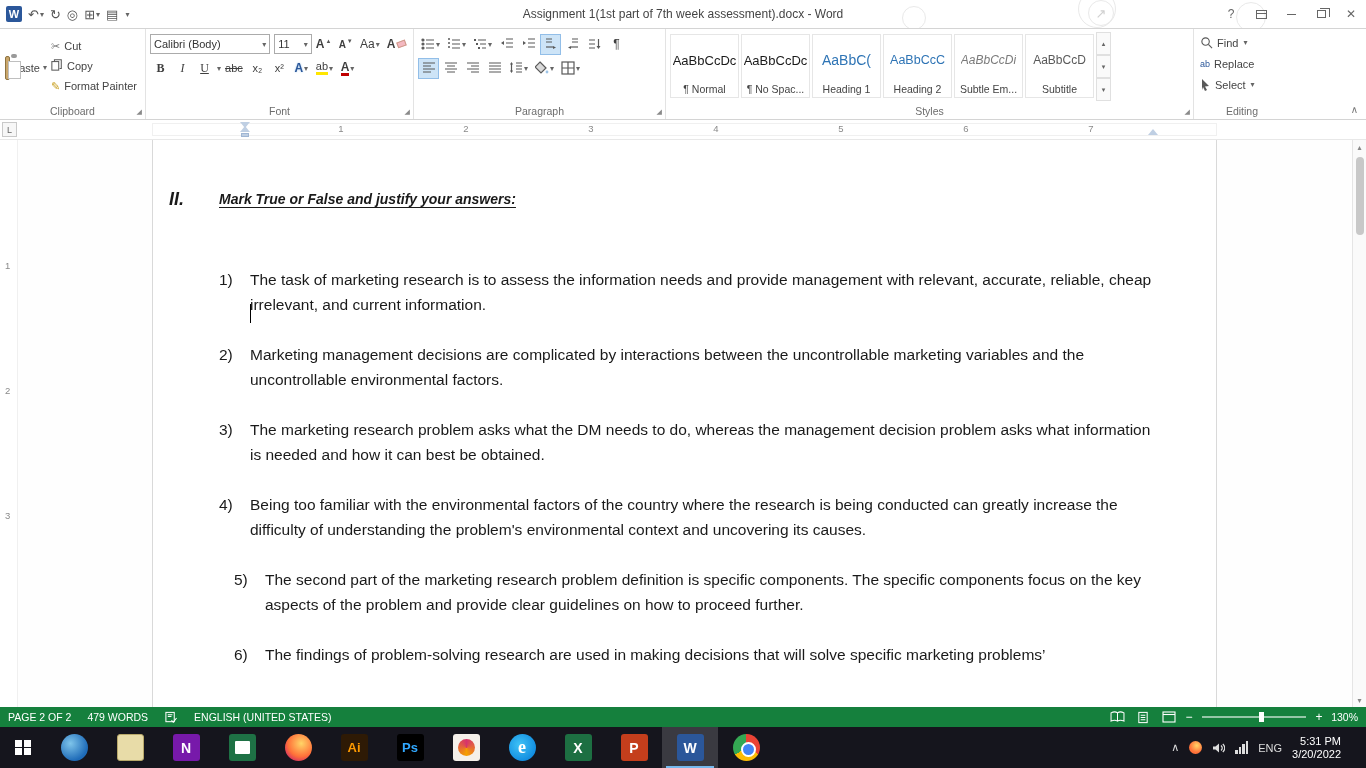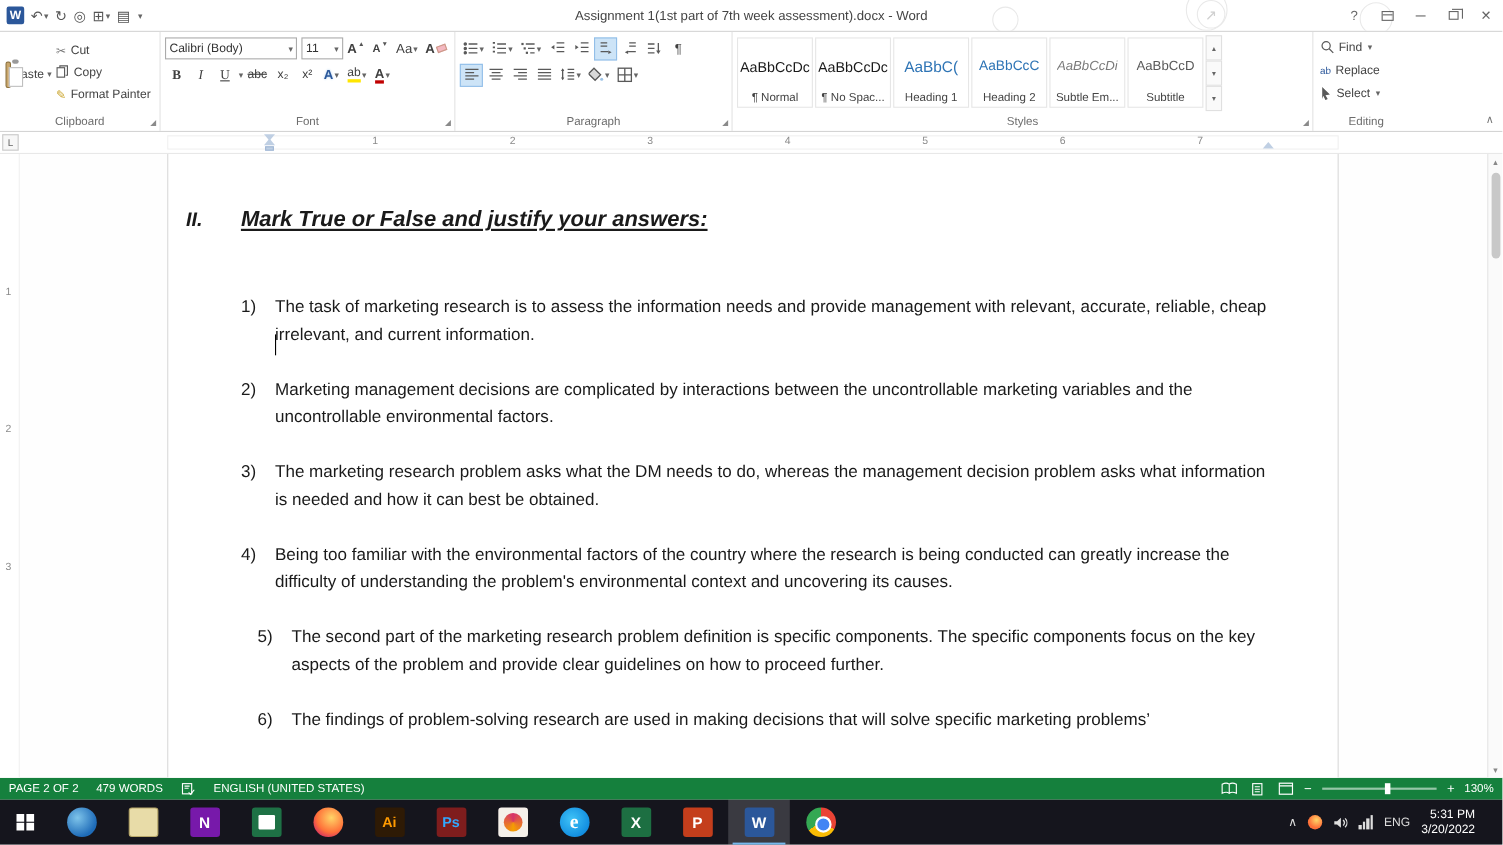--- a/index.html
+++ b/index.html
@@ -114,21 +114,21 @@
   .ind.right{left:1148px;bottom:4px;border-left:5px solid transparent;border-right:5px solid transparent;border-bottom:6px solid #BFCFE3}
 
   
   .docarea{flex:1;position:relative;background:#FEFEFE;overflow:hidden}
   .vruler{position:absolute;left:0;top:0;bottom:0;width:18px;background:#fff;border-right:1px solid #F0F0F0}
   .vnum{position:absolute;left:5px;font-size:9.5px;color:#8A8A8A}
   .page{position:absolute;left:152px;width:1065px;top:0;bottom:0;background:#fff;
     border-left:1px solid #D9D9D9;border-right:1px solid #D9D9D9;padding-top:46px}
   .heading{display:flex;margin-left:16px;margin-bottom:54px;line-height:27px}
   .hnum{width:50px;font-size:18px;font-weight:bold;font-style:italic;color:#1a1a1a}
-  .htext{font-size:20px;font-weight:bold;font-style:italic;color:#1a1a1a;
+  .htext{font-size:14px;font-weight:bold;font-style:italic;color:#1a1a1a;
     text-decoration:underline;text-underline-offset:3px}
   .item{display:flex;margin-left:66px;margin-bottom:25px;line-height:25px;font-size:15.5px;color:#1a1a1a}
   .item.ind2{margin-left:81px}
   .inum{width:31px;flex:0 0 31px}
   .itext{max-width:903px}
   .cursor{position:absolute;left:250px;top:164px;width:1px;height:19px;background:#000}
   .vscroll{position:absolute;right:0;top:0;bottom:0;width:14px;background:#FAFAFA;border-left:1px solid #E5E5E5;
     display:flex;flex-direction:column;align-items:center}
   .varrow{height:14px;width:100%;display:flex;align-items:center;justify-content:center;font-size:8px;color:#888}
   .vthumb{width:8px;height:78px;background:#C8C8C8;border-radius:4px;margin-top:3px}
@@ -156,21 +156,21 @@
   .sq{width:27px;height:27px;border-radius:3px;display:flex;align-items:center;justify-content:center;
     font-weight:bold;font-size:14px;color:#fff}
   .circ{width:27px;height:27px;border-radius:50%}
   .i-globe{background:radial-gradient(circle at 35% 35%,#7EC4EA,#1E6BB8 70%)}
   .i-notes{background:#E8DCA8;border:1px solid #B8A86A}
   .i-onenote{background:#7719AA}
   .i-reader{background:#1E7145;position:relative}
   .i-reader:before{content:"";position:absolute;left:6px;top:7px;width:15px;height:13px;background:#fff;border-radius:1px}
   .i-firefox{background:radial-gradient(circle at 60% 35%,#FFD567,#FF7139 55%,#B5007F 100%)}
   .i-ai{background:#2E1A05;color:#FF9A00;font-size:13px}
-  .i-ps{background:#7f1d1d;color:#31A8FF;font-size:13px}
+  .i-ps{background:#000000;color:#31A8FF;font-size:13px}
   .i-paint{background:#F5F0EA;position:relative}
   .i-paint:before{content:"";position:absolute;left:5px;top:5px;width:17px;height:17px;border-radius:50%;
     background:conic-gradient(#D6336C,#F59F00,#D6336C)}
   .i-edge{background:radial-gradient(circle at 40% 40%,#3FC3F7,#0078D7);border-radius:50%;font-size:18px;font-family:"Liberation Serif",serif}
   .i-excel{background:#1D6F42}
   .i-ppt{background:#C43E1C}
   .i-word{background:#2B579A}
   .i-chrome{background:conic-gradient(#EA4335 0 33%,#FBBC05 33% 66%,#34A853 66% 100%);position:relative}
   .i-chrome:before{content:"";position:absolute;left:8px;top:8px;width:11px;height:11px;border-radius:50%;
     background:#4285F4;border:2px solid #fff}

